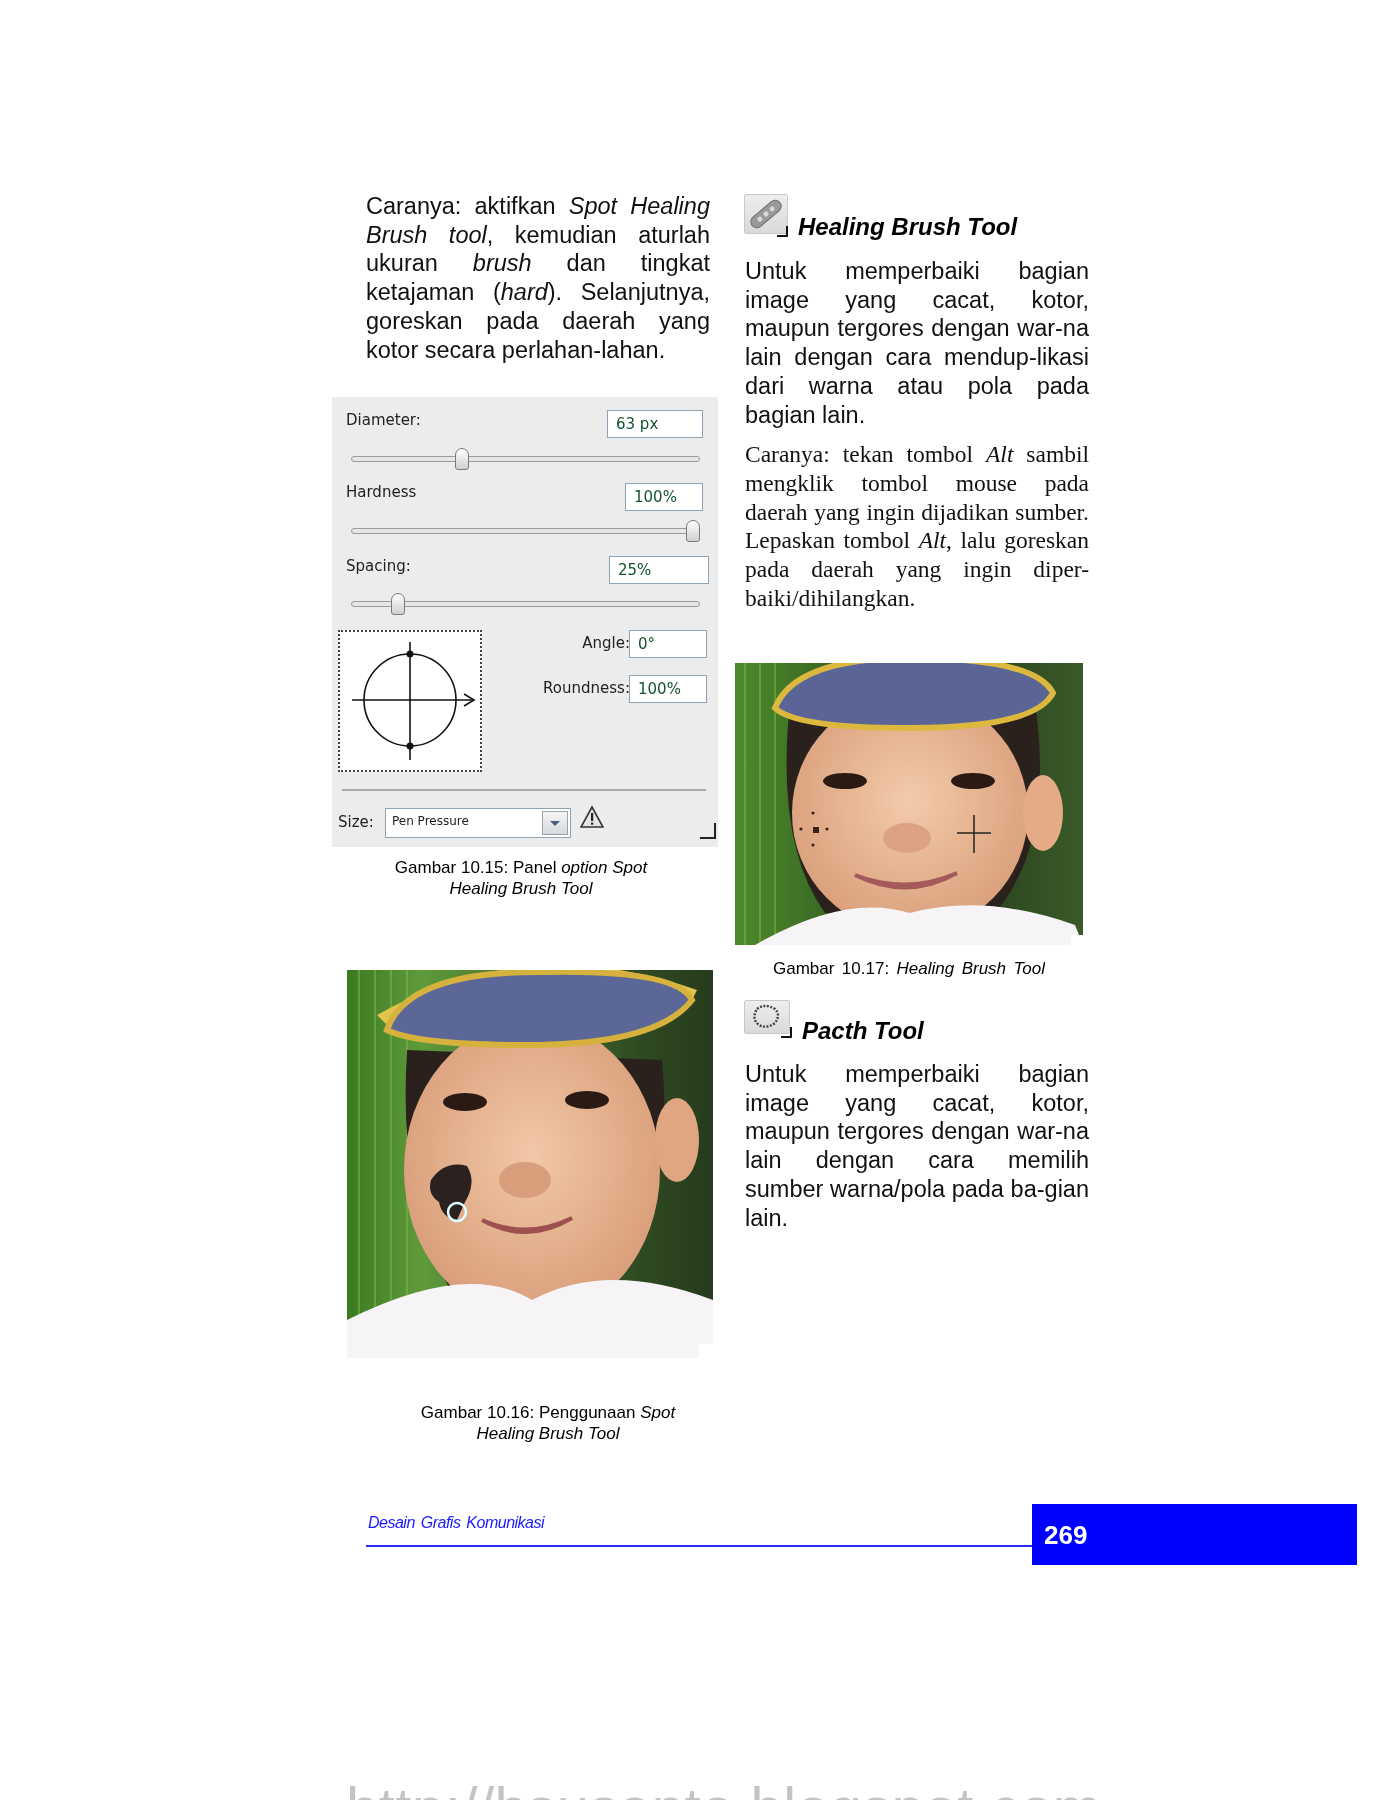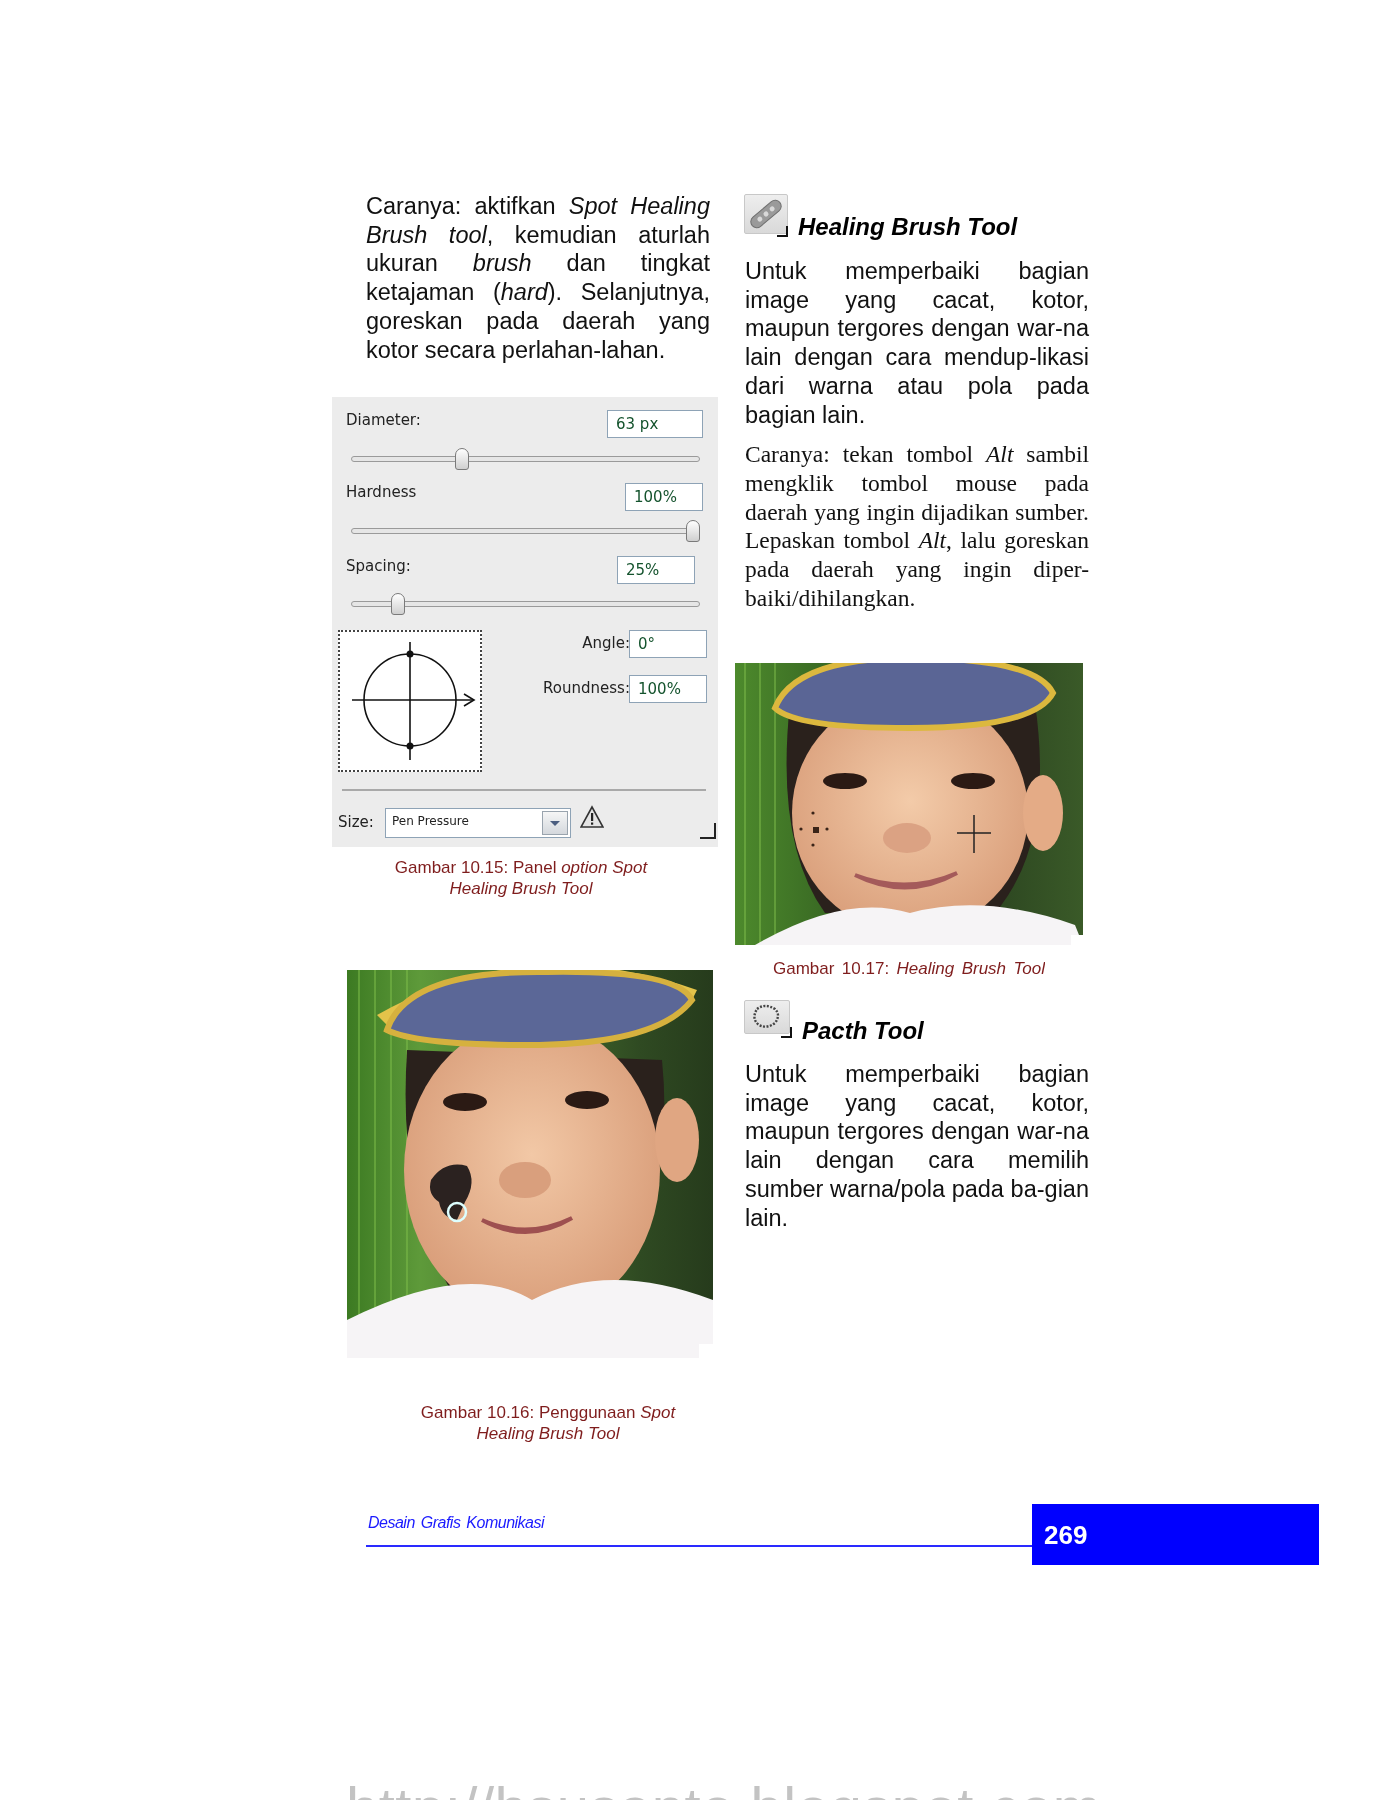--- a/index.html
+++ b/index.html
@@ -21,21 +21,21 @@
     white-space: nowrap;
   }
   .tool-icon {
     width: 44px; height: 40px; background: linear-gradient(#eeeeee, #d9d9d9);
     border: 1px solid #c8c8c8; box-sizing: border-box; border-radius: 2px;
   }
   .corner {
     width: 9px; height: 9px; border-right: 2px solid #111; border-bottom: 2px solid #111;
   }
   .caption {
-    font-size: 17px; line-height: 21px; text-align: center; color: #7f1d1d;
+    font-size: 17px; line-height: 21px; text-align: center; color: #000000;
   }
 
   
   .panel {
     left: 332px; top: 397px; width: 386px; height: 450px; background: #ececec;
     font-family: "DejaVu Sans", sans-serif; font-size: 15px; color: #222;
   }
   .panel .lbl { position: absolute; white-space: nowrap; }
   .panel .field {
     position: absolute; height: 28px; background: #fff; border: 1px solid #8ea3b6;
@@ -76,21 +76,21 @@
   .photo { overflow: hidden; }
   .photo svg { display: block; }
 
   
   .footer-title {
     left: 368px; top: 1514px; font-size: 16px; font-style: italic; color: #1a1aff;
     letter-spacing: -0.5px; word-spacing: 2px;
   }
   .footer-line { left: 366px; top: 1545px; width: 668px; height: 2px; background: #2a2aff; }
   .page-box {
-    left: 1032px; top: 1504px; width: 287px; height: 61px; background: #0000ff;
+    left: 1032px; top: 1504px; width: 287px; height: 61px; background: #0000ff; padding-left: 38px;
   }
   .page-num {
     position: absolute; left: 12px; top: 16px; color: #fff; font-weight: bold; font-size: 26px;
   }
   .watermark {
     left: 346px; top: 1774px; font-size: 58px; color: #c3c3c3; white-space: nowrap;
     letter-spacing: 0.5px;
   }
 </style>
 </head>
@@ -105,21 +105,21 @@
   <div class="field" style="left:275px; top:13px; width:96px;">63 px</div>
   <div class="track" style="left:19px; top:59px; width:349px;"></div>
   <div class="thumb" style="top: 51px; left: 122.85px;"></div>
 
   <span class="lbl" style="left:14px; top:86px;">Hardness</span>
   <div class="field" style="left:293px; top:86px; width:78px;">100%</div>
   <div class="track" style="left:19px; top:131px; width:349px;"></div>
   <div class="thumb" style="top: 123px; left: 354px;"></div>
 
   <span class="lbl" style="left:14px; top:160px;">Spacing:</span>
-  <div class="field" style="left:285px; top:159px; width:78px;">25%</div>
+  <div class="field" style="left:277px; top:159px; width:100px;">25%</div>
   <div class="track" style="left:19px; top:204px; width:349px;"></div>
   <div class="thumb" style="top: 196px; left: 59.2px;"></div>
 
   <div class="preview">
     <svg width="140" height="138" viewBox="0 0 140 138">
       <circle cx="70" cy="68" r="46" fill="none" stroke="#111" stroke-width="1.6"></circle>
       <line x1="70" y1="10" x2="70" y2="128" stroke="#111" stroke-width="1.6"></line>
       <line x1="12" y1="68" x2="134" y2="68" stroke="#111" stroke-width="1.6"></line>
       <polyline points="124,62 134,68 124,74" fill="none" stroke="#111" stroke-width="1.6"></polyline>
       <circle cx="70" cy="22" r="3.5" fill="#111"></circle>

